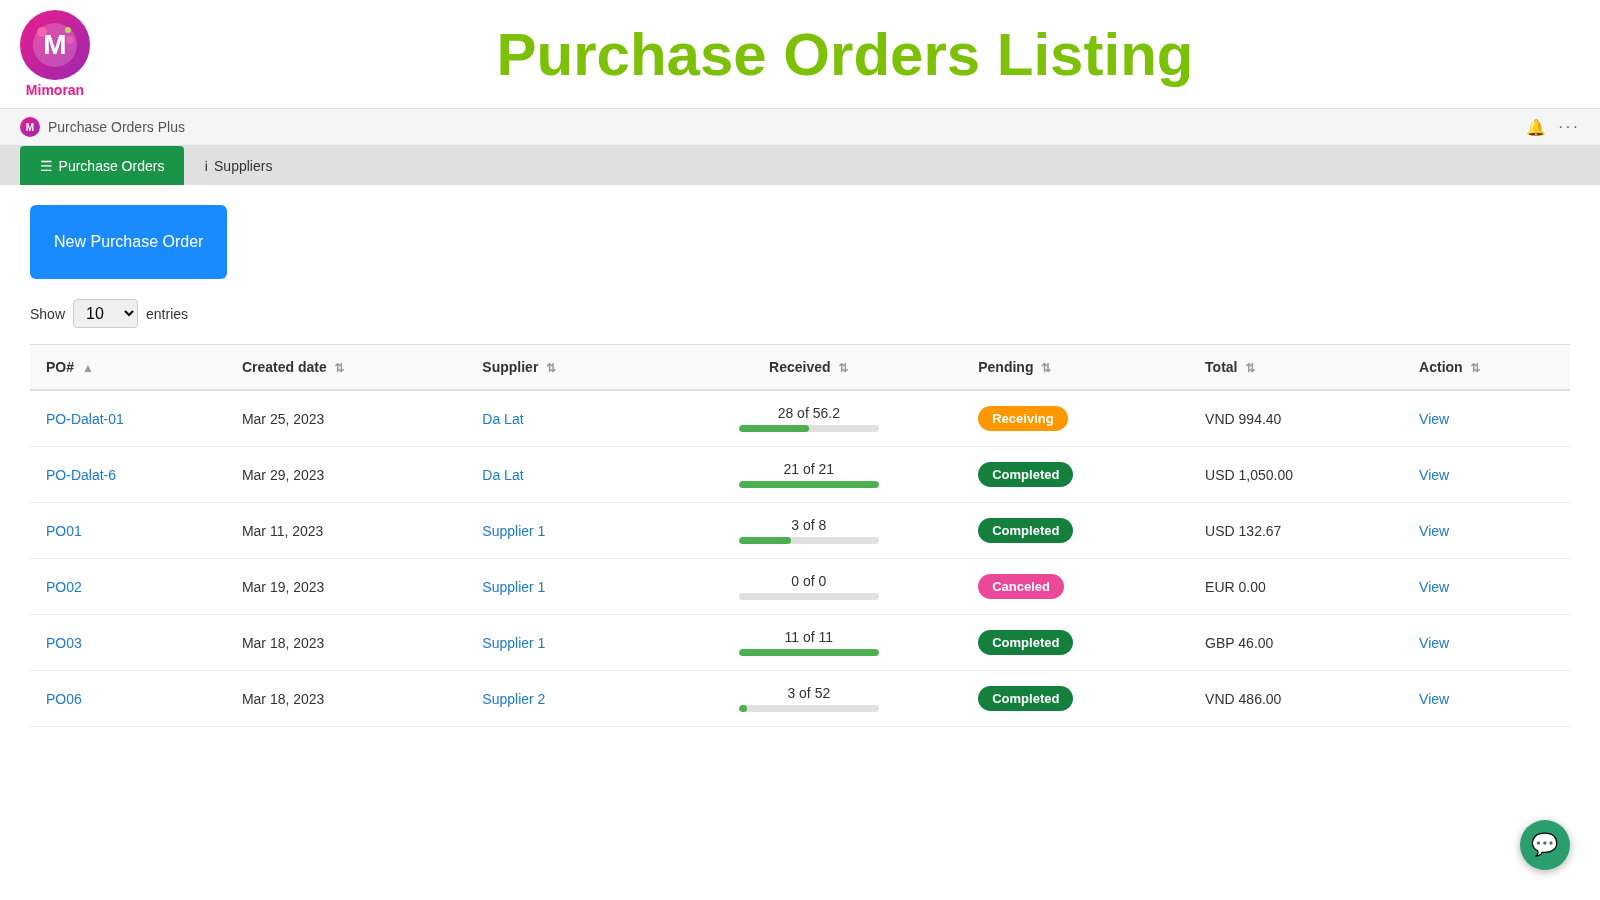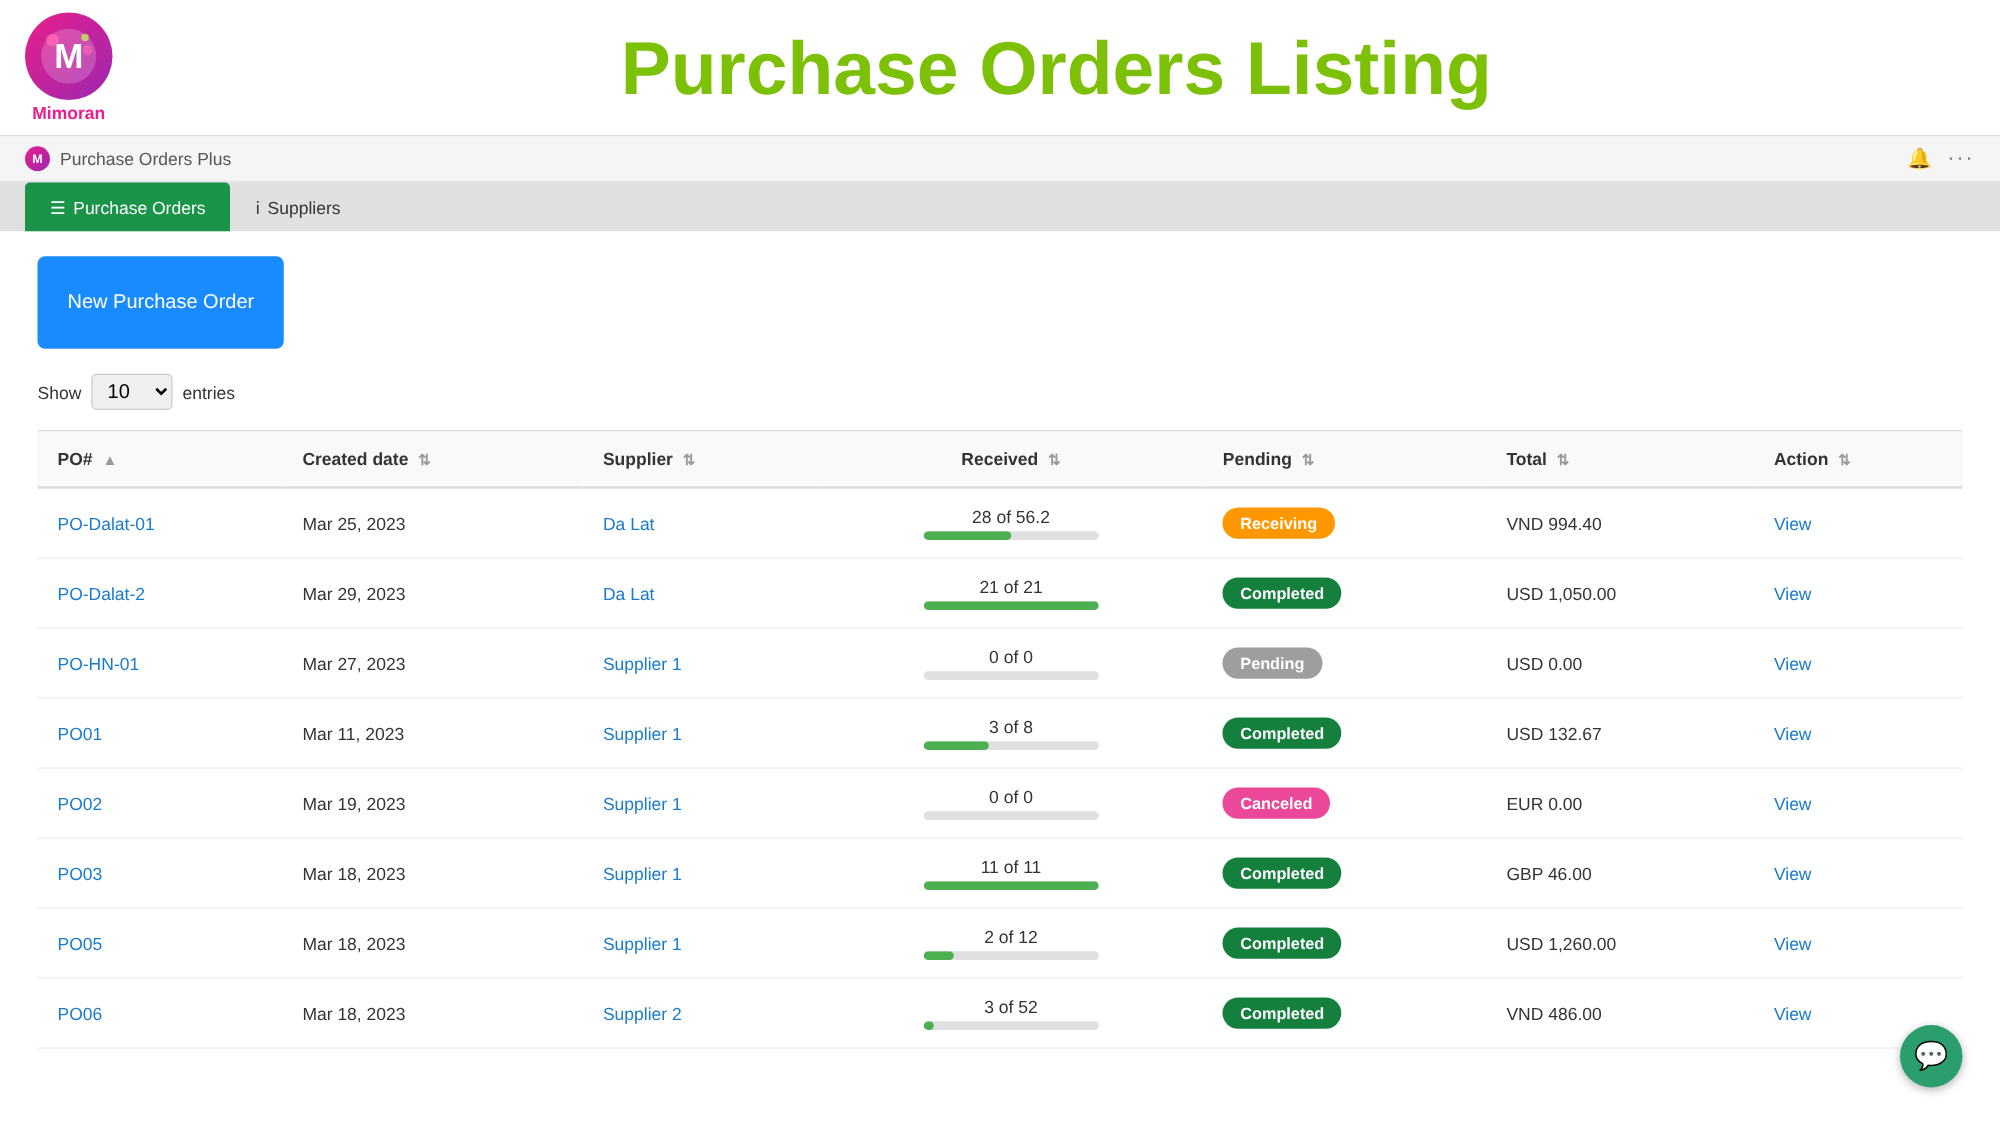--- a/index.html
+++ b/index.html
@@ -373,21 +373,21 @@
     <td>
       <span class="badge badge-receiving">Receiving</span>
     </td>
     <td>VND 994.40</td>
     <td>
       <a class="view-link">View</a>
     </td>
   </tr>
         <tr>
     <td>
-      <a class="po-link">PO-Dalat-2</a>
+      <a class="po-link">PO-Dalat-6</a>
     </td>
     <td>Mar 29, 2023</td>
     <td>
       <a class="supplier-link">Da Lat</a>
     </td>
     <td class="received-cell">
       <div class="received-count">21 of 21</div>
       <div class="progress-bar-bg">
         <div class="progress-bar-fill" style="width:100%; background:#4caf50;"></div>
       </div>
@@ -395,124 +395,80 @@
     <td>
       <span class="badge badge-completed">Completed</span>
     </td>
     <td>USD 1,050.00</td>
     <td>
       <a class="view-link">View</a>
     </td>
   </tr>
         <tr>
     <td>
-      <a class="po-link">PO-HN-01</a>
-    </td>
-    <td>Mar 27, 2023</td>
+      <a class="po-link">PO01</a>
+    </td>
+    <td>Mar 11, 2023</td>
     <td>
       <a class="supplier-link">Supplier 1</a>
     </td>
     <td class="received-cell">
+      <div class="received-count">3 of 8</div>
+      <div class="progress-bar-bg">
+        <div class="progress-bar-fill" style="width:37%; background:#4caf50;"></div>
+      </div>
+    </td>
+    <td>
+      <span class="badge badge-completed">Completed</span>
+    </td>
+    <td>USD 132.67</td>
+    <td>
+      <a class="view-link">View</a>
+    </td>
+  </tr>
+        <tr>
+    <td>
+      <a class="po-link">PO02</a>
+    </td>
+    <td>Mar 19, 2023</td>
+    <td>
+      <a class="supplier-link">Supplier 1</a>
+    </td>
+    <td class="received-cell">
       <div class="received-count">0 of 0</div>
       <div class="progress-bar-bg">
         <div class="progress-bar-fill" style="width:0%; background:#e0e0e0;"></div>
       </div>
     </td>
     <td>
-      <span class="badge badge-pending">Pending</span>
-    </td>
-    <td>USD 0.00</td>
+      <span class="badge badge-canceled">Canceled</span>
+    </td>
+    <td>EUR 0.00</td>
     <td>
       <a class="view-link">View</a>
     </td>
   </tr>
         <tr>
     <td>
-      <a class="po-link">PO01</a>
-    </td>
-    <td>Mar 11, 2023</td>
+      <a class="po-link">PO03</a>
+    </td>
+    <td>Mar 18, 2023</td>
     <td>
       <a class="supplier-link">Supplier 1</a>
     </td>
     <td class="received-cell">
-      <div class="received-count">3 of 8</div>
-      <div class="progress-bar-bg">
-        <div class="progress-bar-fill" style="width:37%; background:#4caf50;"></div>
+      <div class="received-count">11 of 11</div>
+      <div class="progress-bar-bg">
+        <div class="progress-bar-fill" style="width:100%; background:#4caf50;"></div>
       </div>
     </td>
     <td>
       <span class="badge badge-completed">Completed</span>
     </td>
-    <td>USD 132.67</td>
-    <td>
-      <a class="view-link">View</a>
-    </td>
-  </tr>
-        <tr>
-    <td>
-      <a class="po-link">PO02</a>
-    </td>
-    <td>Mar 19, 2023</td>
-    <td>
-      <a class="supplier-link">Supplier 1</a>
-    </td>
-    <td class="received-cell">
-      <div class="received-count">0 of 0</div>
-      <div class="progress-bar-bg">
-        <div class="progress-bar-fill" style="width:0%; background:#e0e0e0;"></div>
-      </div>
-    </td>
-    <td>
-      <span class="badge badge-canceled">Canceled</span>
-    </td>
-    <td>EUR 0.00</td>
-    <td>
-      <a class="view-link">View</a>
-    </td>
-  </tr>
-        <tr>
-    <td>
-      <a class="po-link">PO03</a>
-    </td>
-    <td>Mar 18, 2023</td>
-    <td>
-      <a class="supplier-link">Supplier 1</a>
-    </td>
-    <td class="received-cell">
-      <div class="received-count">11 of 11</div>
-      <div class="progress-bar-bg">
-        <div class="progress-bar-fill" style="width:100%; background:#4caf50;"></div>
-      </div>
-    </td>
-    <td>
-      <span class="badge badge-completed">Completed</span>
-    </td>
     <td>GBP 46.00</td>
-    <td>
-      <a class="view-link">View</a>
-    </td>
-  </tr>
-        <tr>
-    <td>
-      <a class="po-link">PO05</a>
-    </td>
-    <td>Mar 18, 2023</td>
-    <td>
-      <a class="supplier-link">Supplier 1</a>
-    </td>
-    <td class="received-cell">
-      <div class="received-count">2 of 12</div>
-      <div class="progress-bar-bg">
-        <div class="progress-bar-fill" style="width:17%; background:#4caf50;"></div>
-      </div>
-    </td>
-    <td>
-      <span class="badge badge-completed">Completed</span>
-    </td>
-    <td>USD 1,260.00</td>
     <td>
       <a class="view-link">View</a>
     </td>
   </tr>
         <tr>
     <td>
       <a class="po-link">PO06</a>
     </td>
     <td>Mar 18, 2023</td>
     <td>

